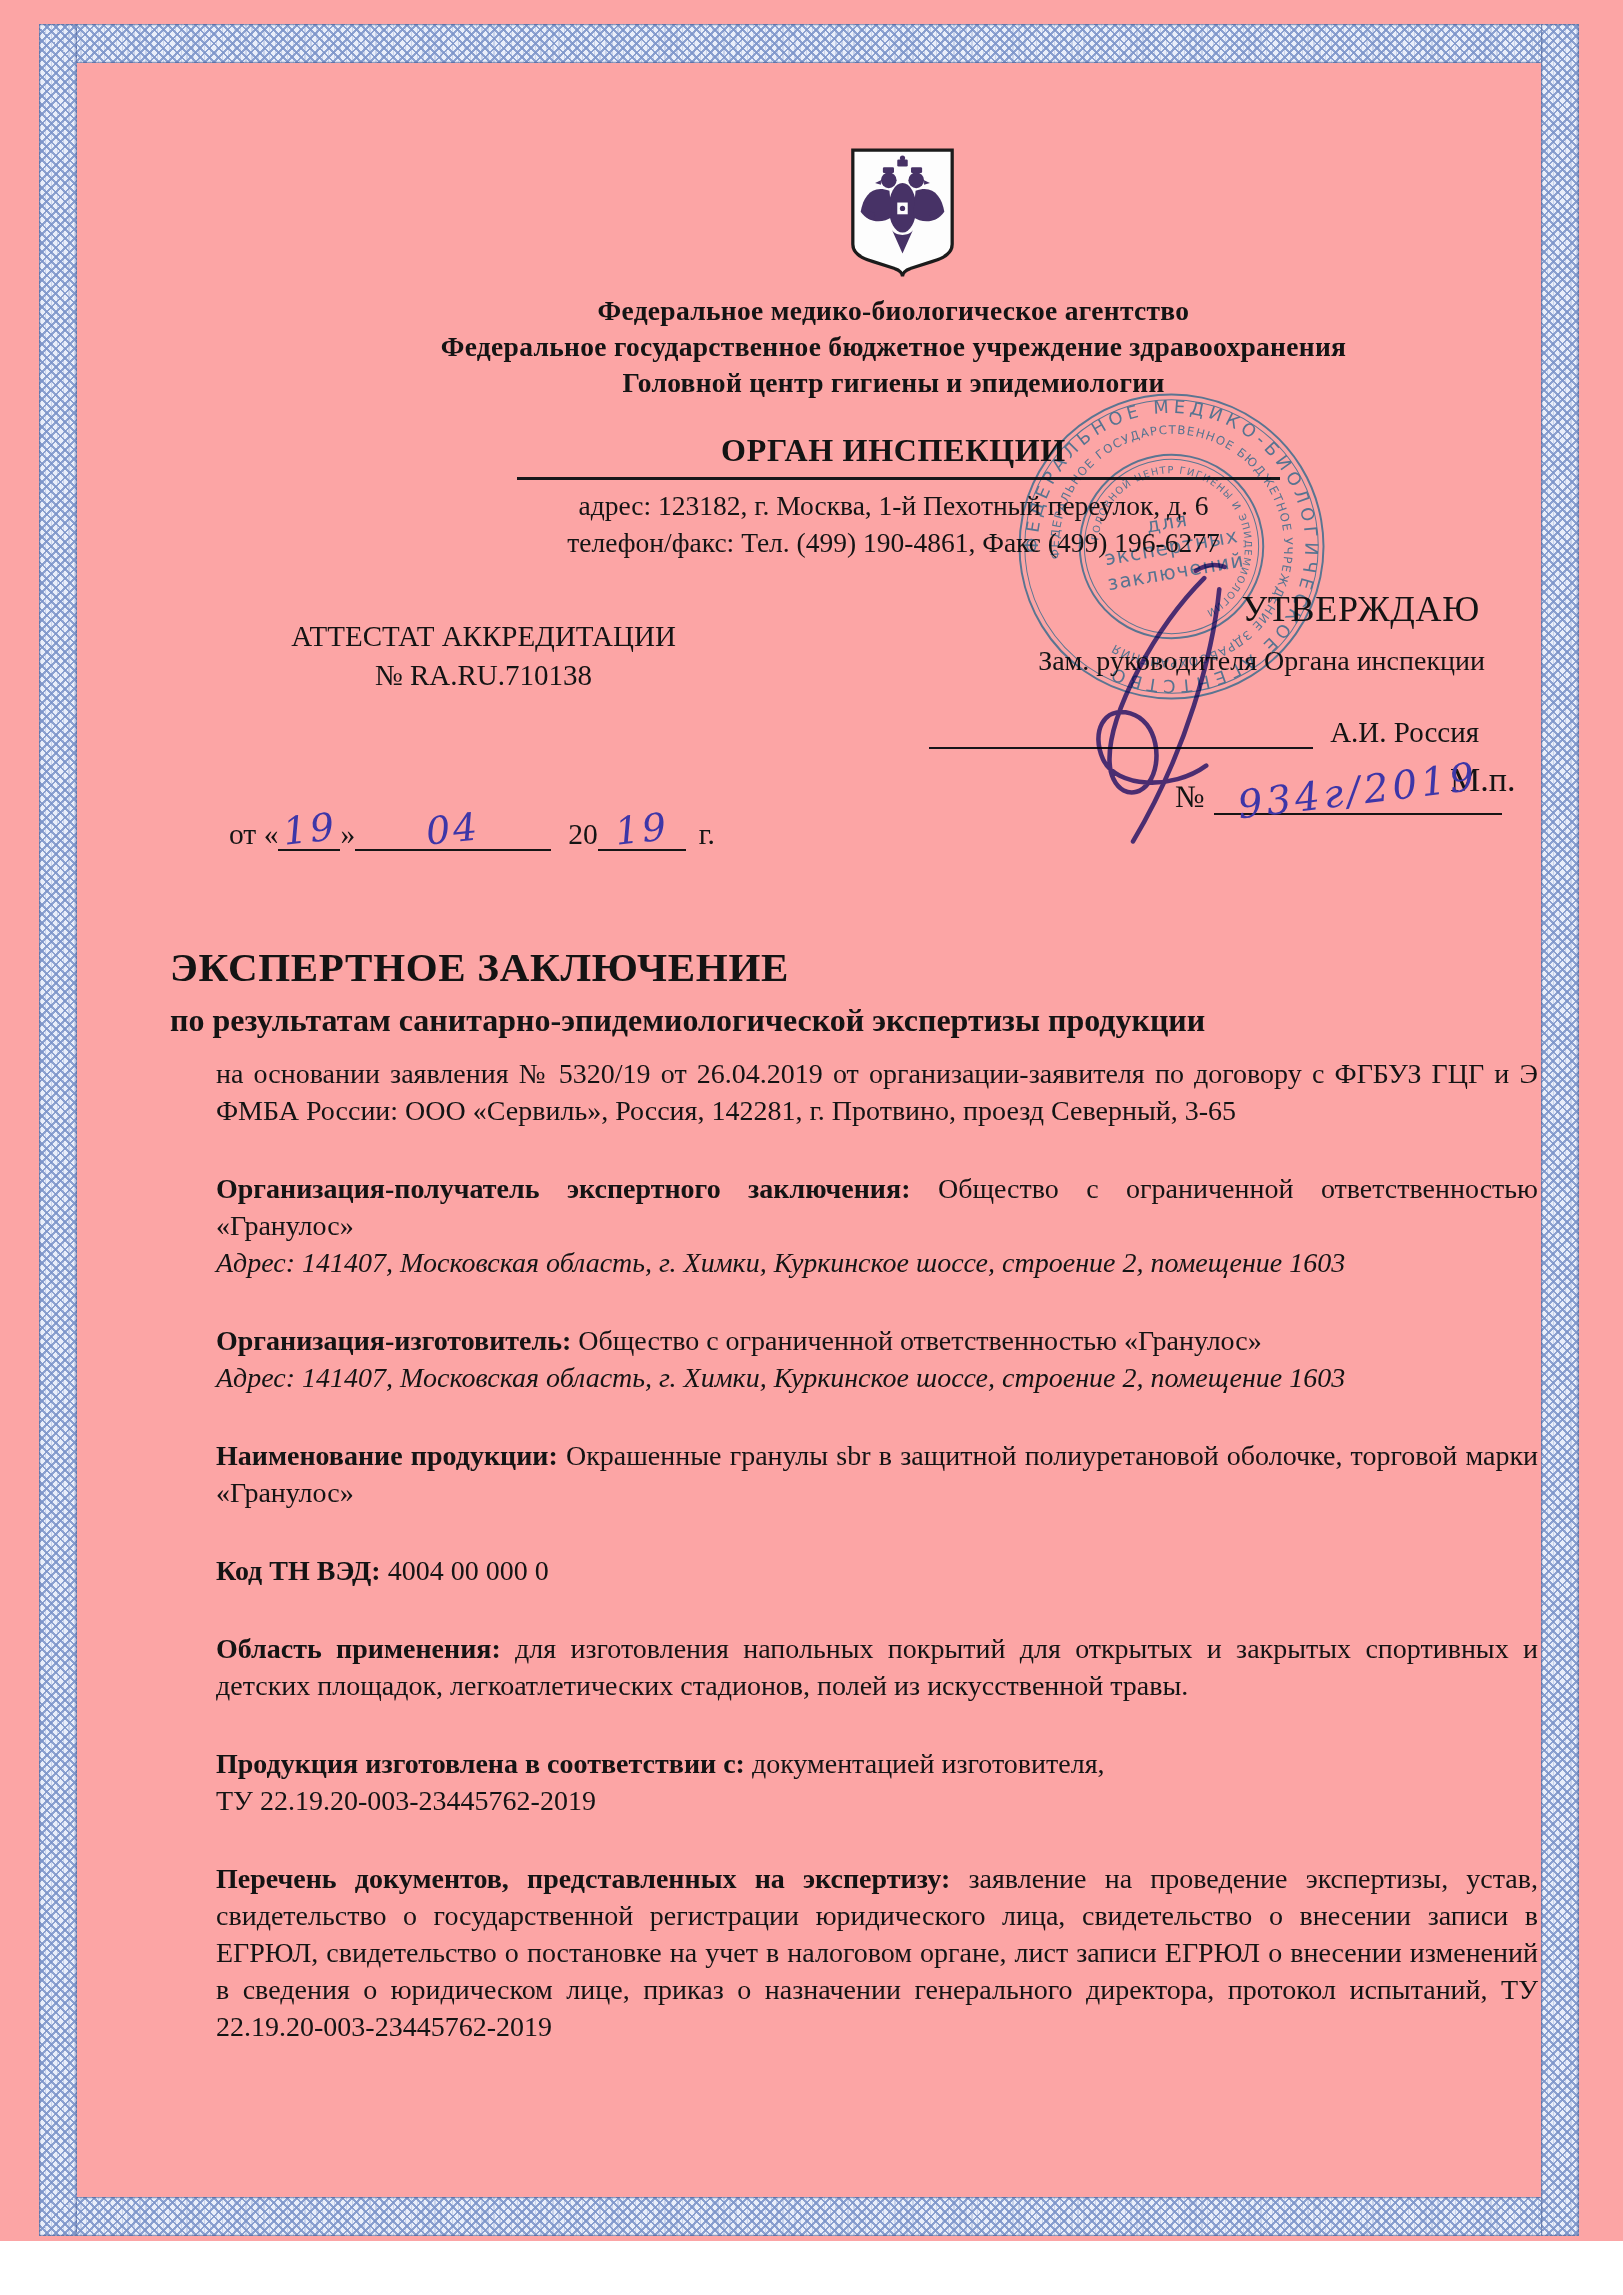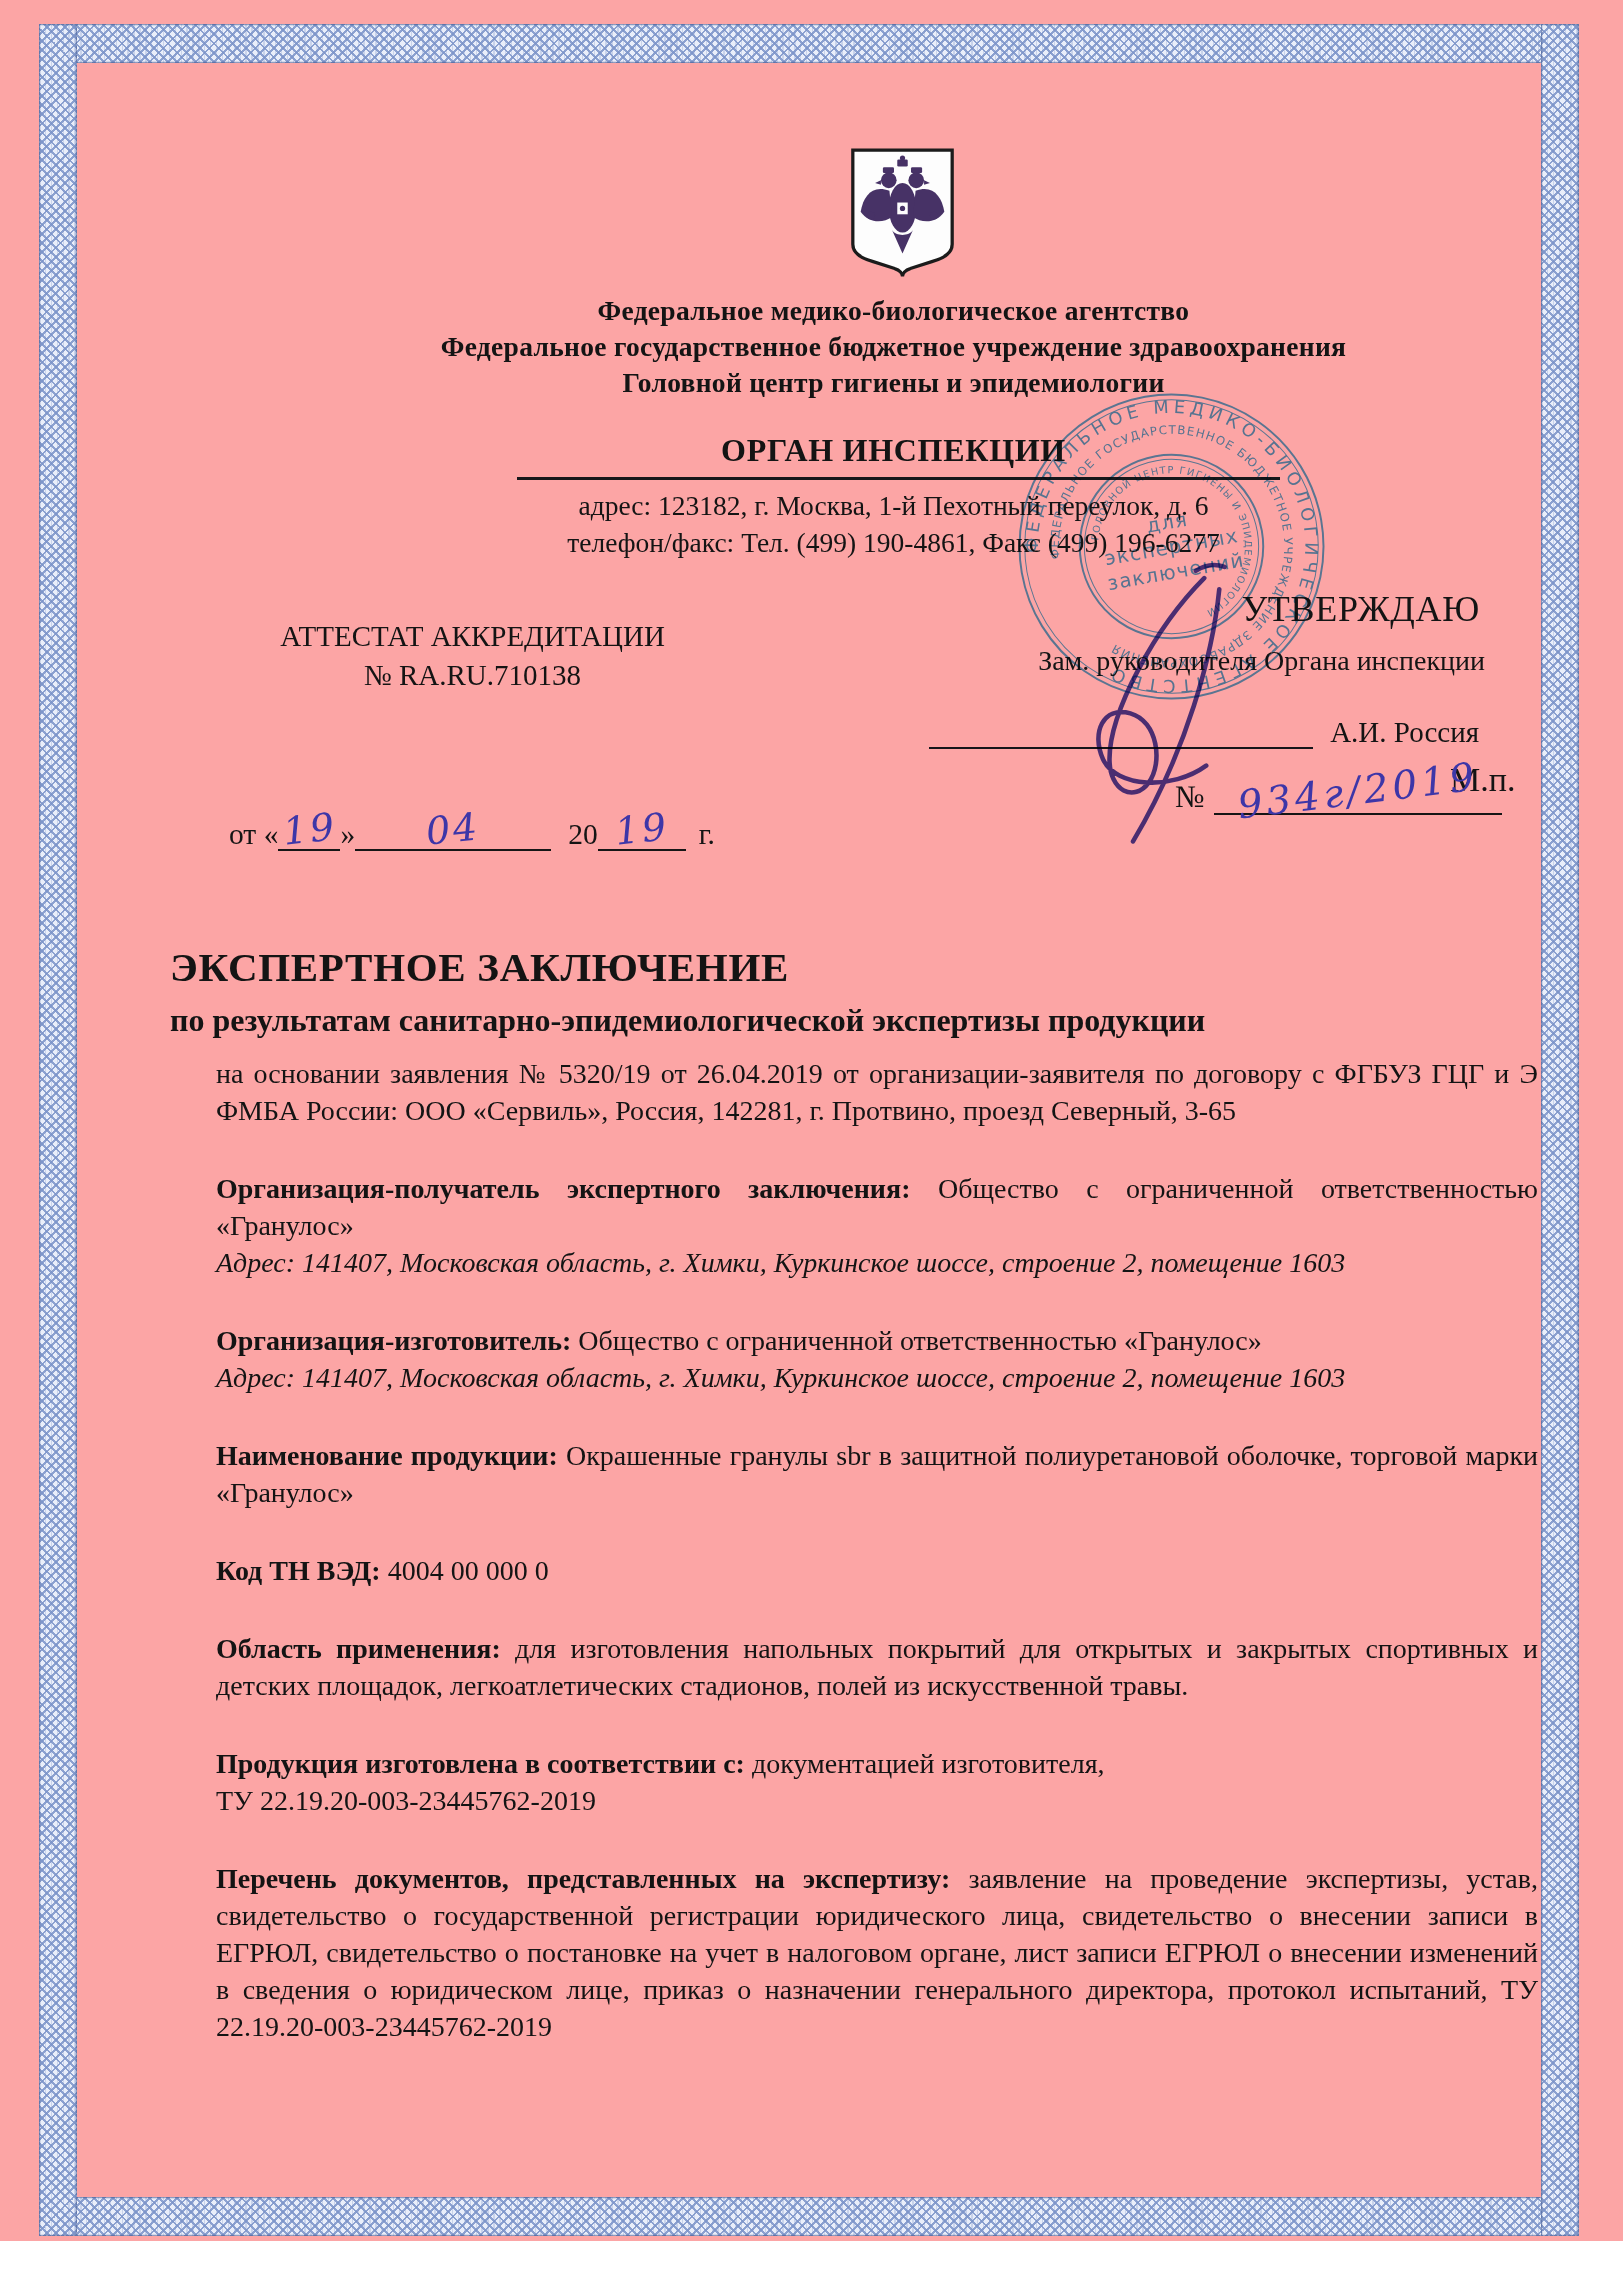--- a/index.html
+++ b/index.html
@@ -20,21 +20,21 @@
 
   .rule{position:absolute;background:#17171a;}
 
   
   .center-col{position:absolute;left:85px;width:1460px;padding-left:157px;box-sizing:border-box;text-align:center;}
   .hdr{top:293px;}
   .hdr div{font-weight:bold;font-size:27.5px;line-height:36px;letter-spacing:0.3px;}
   .organ{top:432px;font-weight:bold;font-size:32px;letter-spacing:0.7px;}
   .addr{top:487px;font-size:27.5px;line-height:37px;}
 
-  .attestat{position:absolute;left:237px;top:617px;width:471px;text-align:center;font-size:29px;line-height:39px;}
+  .attestat{position:absolute;left:248px;top:617px;width:471px;text-align:center;font-size:29px;line-height:39px;}
 
   .approve{position:absolute;left:929px;top:588px;width:589px;box-sizing:border-box;}
   .approve .a1{text-align:right;padding-right:38px;font-size:36px;letter-spacing:0.7px;}
   .approve .a2{text-align:right;padding-right:33px;font-size:28px;margin-top:15px;}
   .sigrow{display:flex;align-items:flex-end;margin-top:39px;padding-right:39px;}
   .sigline{flex:1;border-bottom:2.6px solid #15151a;height:29px;}
   .signame{font-size:29px;padding-left:17px;white-space:nowrap;}
   .mp{text-align:right;padding-right:2.6px;margin-top:11.8px;font-size:34px;}
 
   

